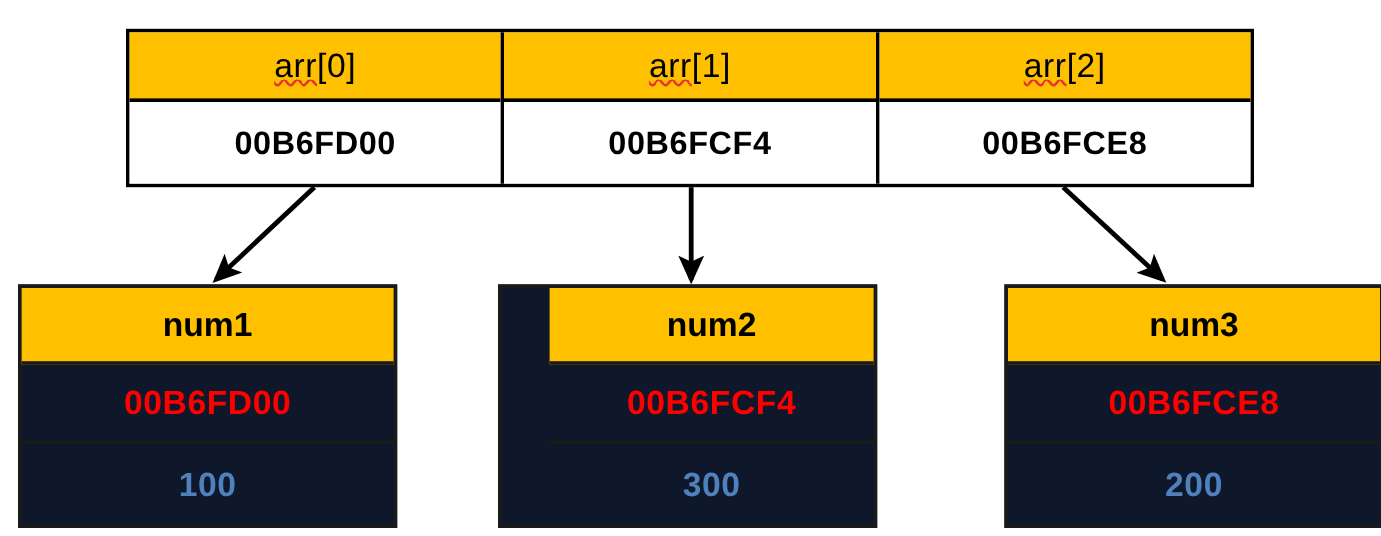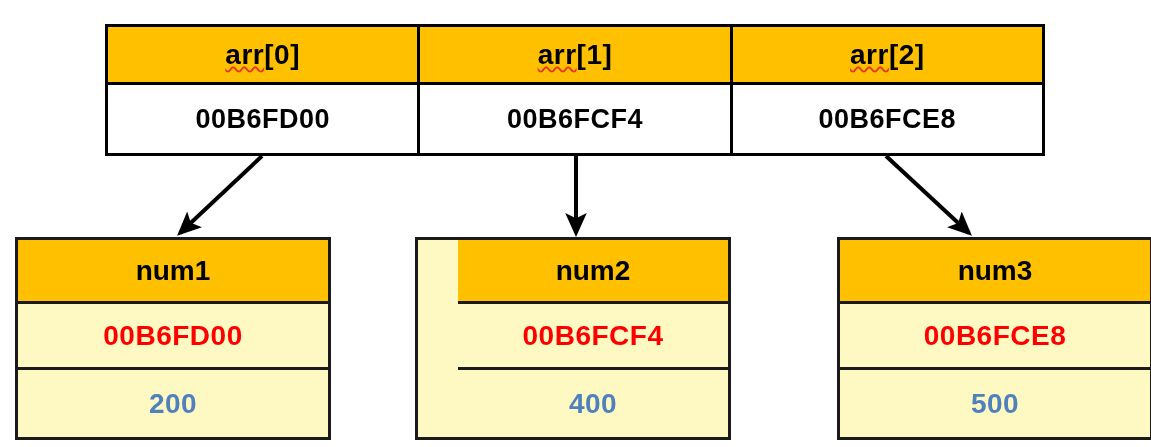--- a/index.html
+++ b/index.html
@@ -53,21 +53,21 @@
   }
   .array-name {
     height: 58px;
     background: #FFC000;
     border-bottom: 3px solid #000000;
     box-sizing: border-box;
     display: flex;
     align-items: center;
     justify-content: center;
     font-size: 28px;
-    font-weight: bold;
+    font-weight: normal;
     color: #000000;
     letter-spacing: 0.5px;
   }
   .array-name .spell {
     text-decoration: underline;
     text-decoration-color: #E8342A;
     text-decoration-style: wavy;
     text-decoration-thickness: 2px;
     text-underline-offset: 2px;
   }
@@ -84,21 +84,21 @@
   }
 
   
   .var-box {
     position: absolute;
     top: 237px;
     width: 316px;
     height: 203px;
     border: 3px solid #1a1a1a;
     box-sizing: border-box;
-    background: #fef9c3;
+    background: #0f172a;
     display: flex;
     flex-direction: column;
   }
   #var-box-0 { left: 15px; }
   #var-box-1 { left: 415px; padding-left: 40px; }
   #var-box-2 { left: 837px; }
 
   .var-name {
     height: 64px;
     background: #FFC000;
@@ -174,28 +174,28 @@
           <span>[2]</span>
         </div>
       <div class="array-addr">00B6FCE8</div>
     </div>
 
   </div>
 
   <div class="var-box" id="var-box-0">
     <div class="var-name">num1</div>
     <div class="var-addr">00B6FD00</div>
-    <div class="var-value">200</div>
+    <div class="var-value">100</div>
   </div>
 
   <div class="var-box" id="var-box-1">
     <div class="var-name">num2</div>
     <div class="var-addr">00B6FCF4</div>
-    <div class="var-value">400</div>
+    <div class="var-value">300</div>
   </div>
 
   <div class="var-box" id="var-box-2">
     <div class="var-name">num3</div>
     <div class="var-addr">00B6FCE8</div>
-    <div class="var-value">500</div>
+    <div class="var-value">200</div>
   </div>
 
 </div>
 
 </body></html>

